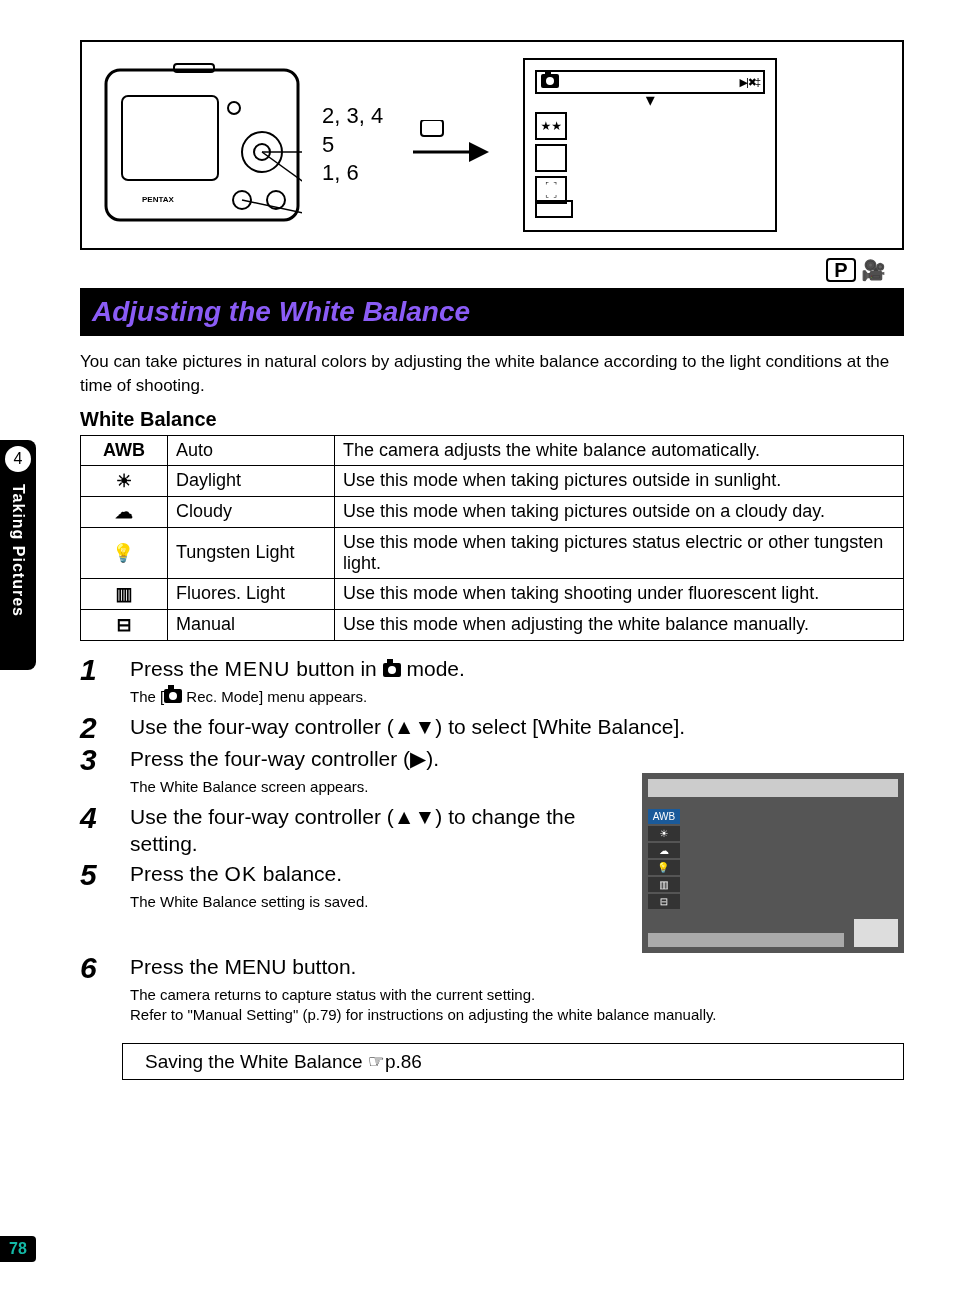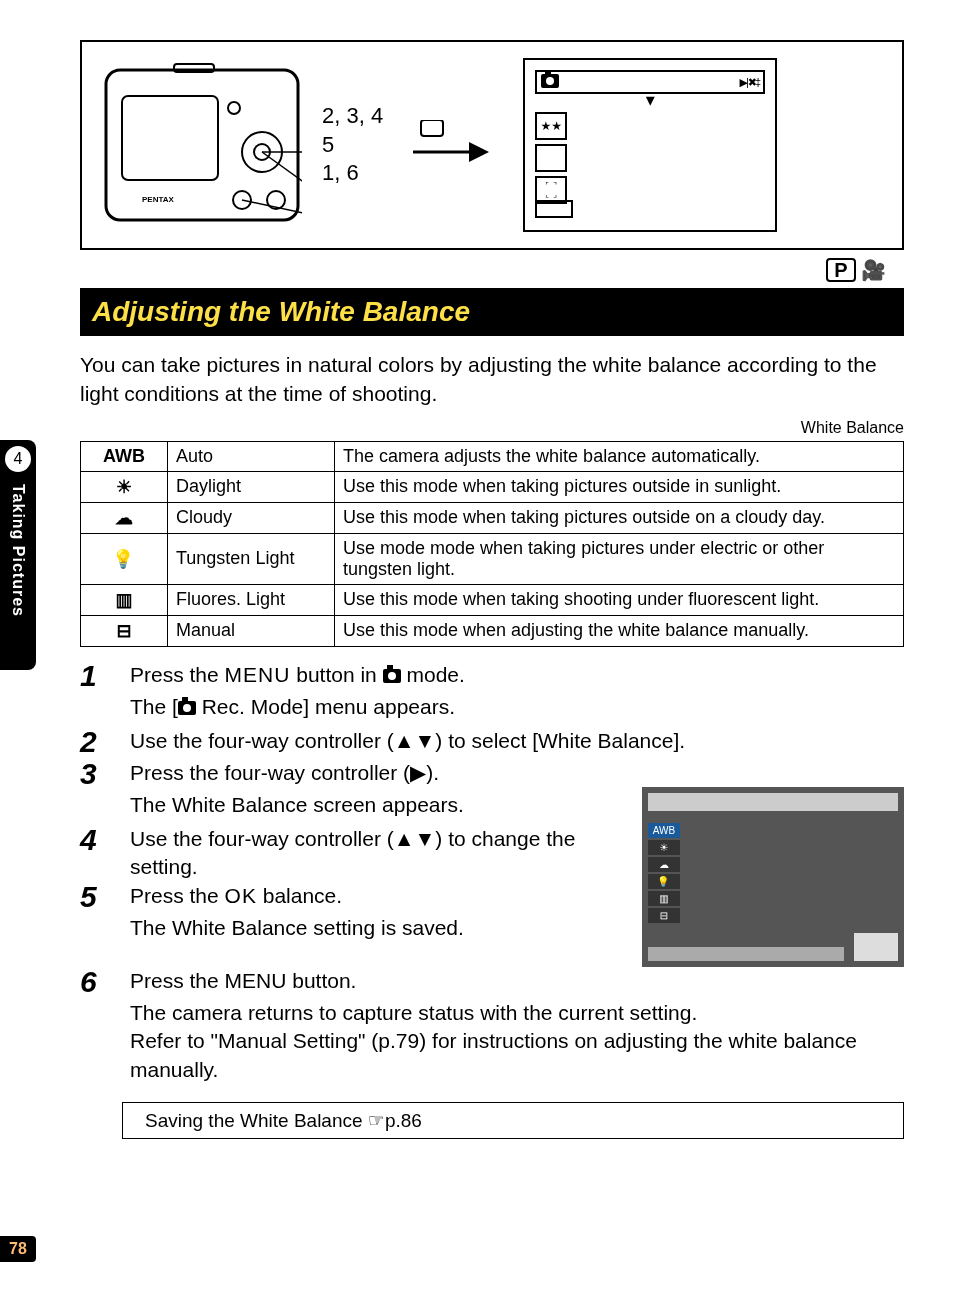--- a/index.html
+++ b/index.html
@@ -51,21 +51,21 @@
     font-size: 16px;
     letter-spacing: 1px;
     padding-top: 6px;
   }
   
   .page-number {
     position: absolute;
     left: 0;
     bottom: 52px;
     background: #000;
-    color: #fdba74;
+    color: #14b8a6;
     width: 36px;
     height: 26px;
     font-weight: bold;
     text-align: center;
     line-height: 26px;
     font-size: 16px;
     border-radius: 0 4px 4px 0;
   }
   
   .top-box {
@@ -112,37 +112,36 @@
   
   .mode-icons {
     text-align: right;
     margin: 4px 18px 6px 0;
     font-size: 20px;
   }
   .mode-icons .p { border:2px solid #000; padding:0 6px; font-weight:bold; border-radius:4px; display:inline-block; line-height:20px;}
   
   .section-header {
     background: #000;
-    color: #fde047;
+    color: #8b5cf6;
     font-weight: bold;
     font-size: 28px;
     padding: 8px 12px;
     margin: 4px 0 14px 20px;
     font-style: italic;
   }
   .intro {
-    font-size: 21px;
+    font-size: 17px;
     margin: 0 0 10px 20px;
     line-height: 1.4;
   }
   .subhead {
-    font-weight: normal;
-    font-size: 16px;
+    font-weight: bold;
+    font-size: 20px;
     margin: 6px 0 4px 20px;
-    text-align: right;
   }
   
   table.wb {
     border-collapse: collapse;
     width: calc(100% - 20px);
     margin-left: 20px;
   }
   table.wb td {
     border: 1.5px solid #000;
     padding: 4px 8px;
@@ -172,21 +171,21 @@
     font-weight: bold;
     font-style: italic;
     line-height: 1;
   }
   .step-title {
     font-size: 21px;
     font-weight: normal;
     line-height: 1.3;
   }
   .step-body {
-    font-size: 21px;
+    font-size: 15px;
     grid-column: 2;
     margin: 2px 0 4px 0;
     line-height: 1.35;
   }
   .steps-with-image {
     display:flex;
     gap: 10px;
     align-items:flex-start;
   }
   .steps-with-image .steps-col { flex:1; }
@@ -310,21 +309,21 @@
       <td>Use this mode when taking pictures outside in sunlight.</td>
     </tr>
     <tr>
       <td class="glyph">☁</td>
       <td>Cloudy</td>
       <td>Use this mode when taking pictures outside on a cloudy day.</td>
     </tr>
     <tr>
       <td class="glyph">💡</td>
       <td>Tungsten Light</td>
-      <td>Use mode mode when taking pictures under electric or other tungsten light.</td>
+      <td>Use this mode when taking pictures status electric or other tungsten light.</td>
     </tr>
     <tr>
       <td class="glyph">▥</td>
       <td>Fluores. Light</td>
       <td>Use this mode when taking shooting under fluorescent light.</td>
     </tr>
     <tr>
       <td class="glyph">⊟</td>
       <td>Manual</td>
       <td>Use this mode when adjusting the white balance manually.</td>

